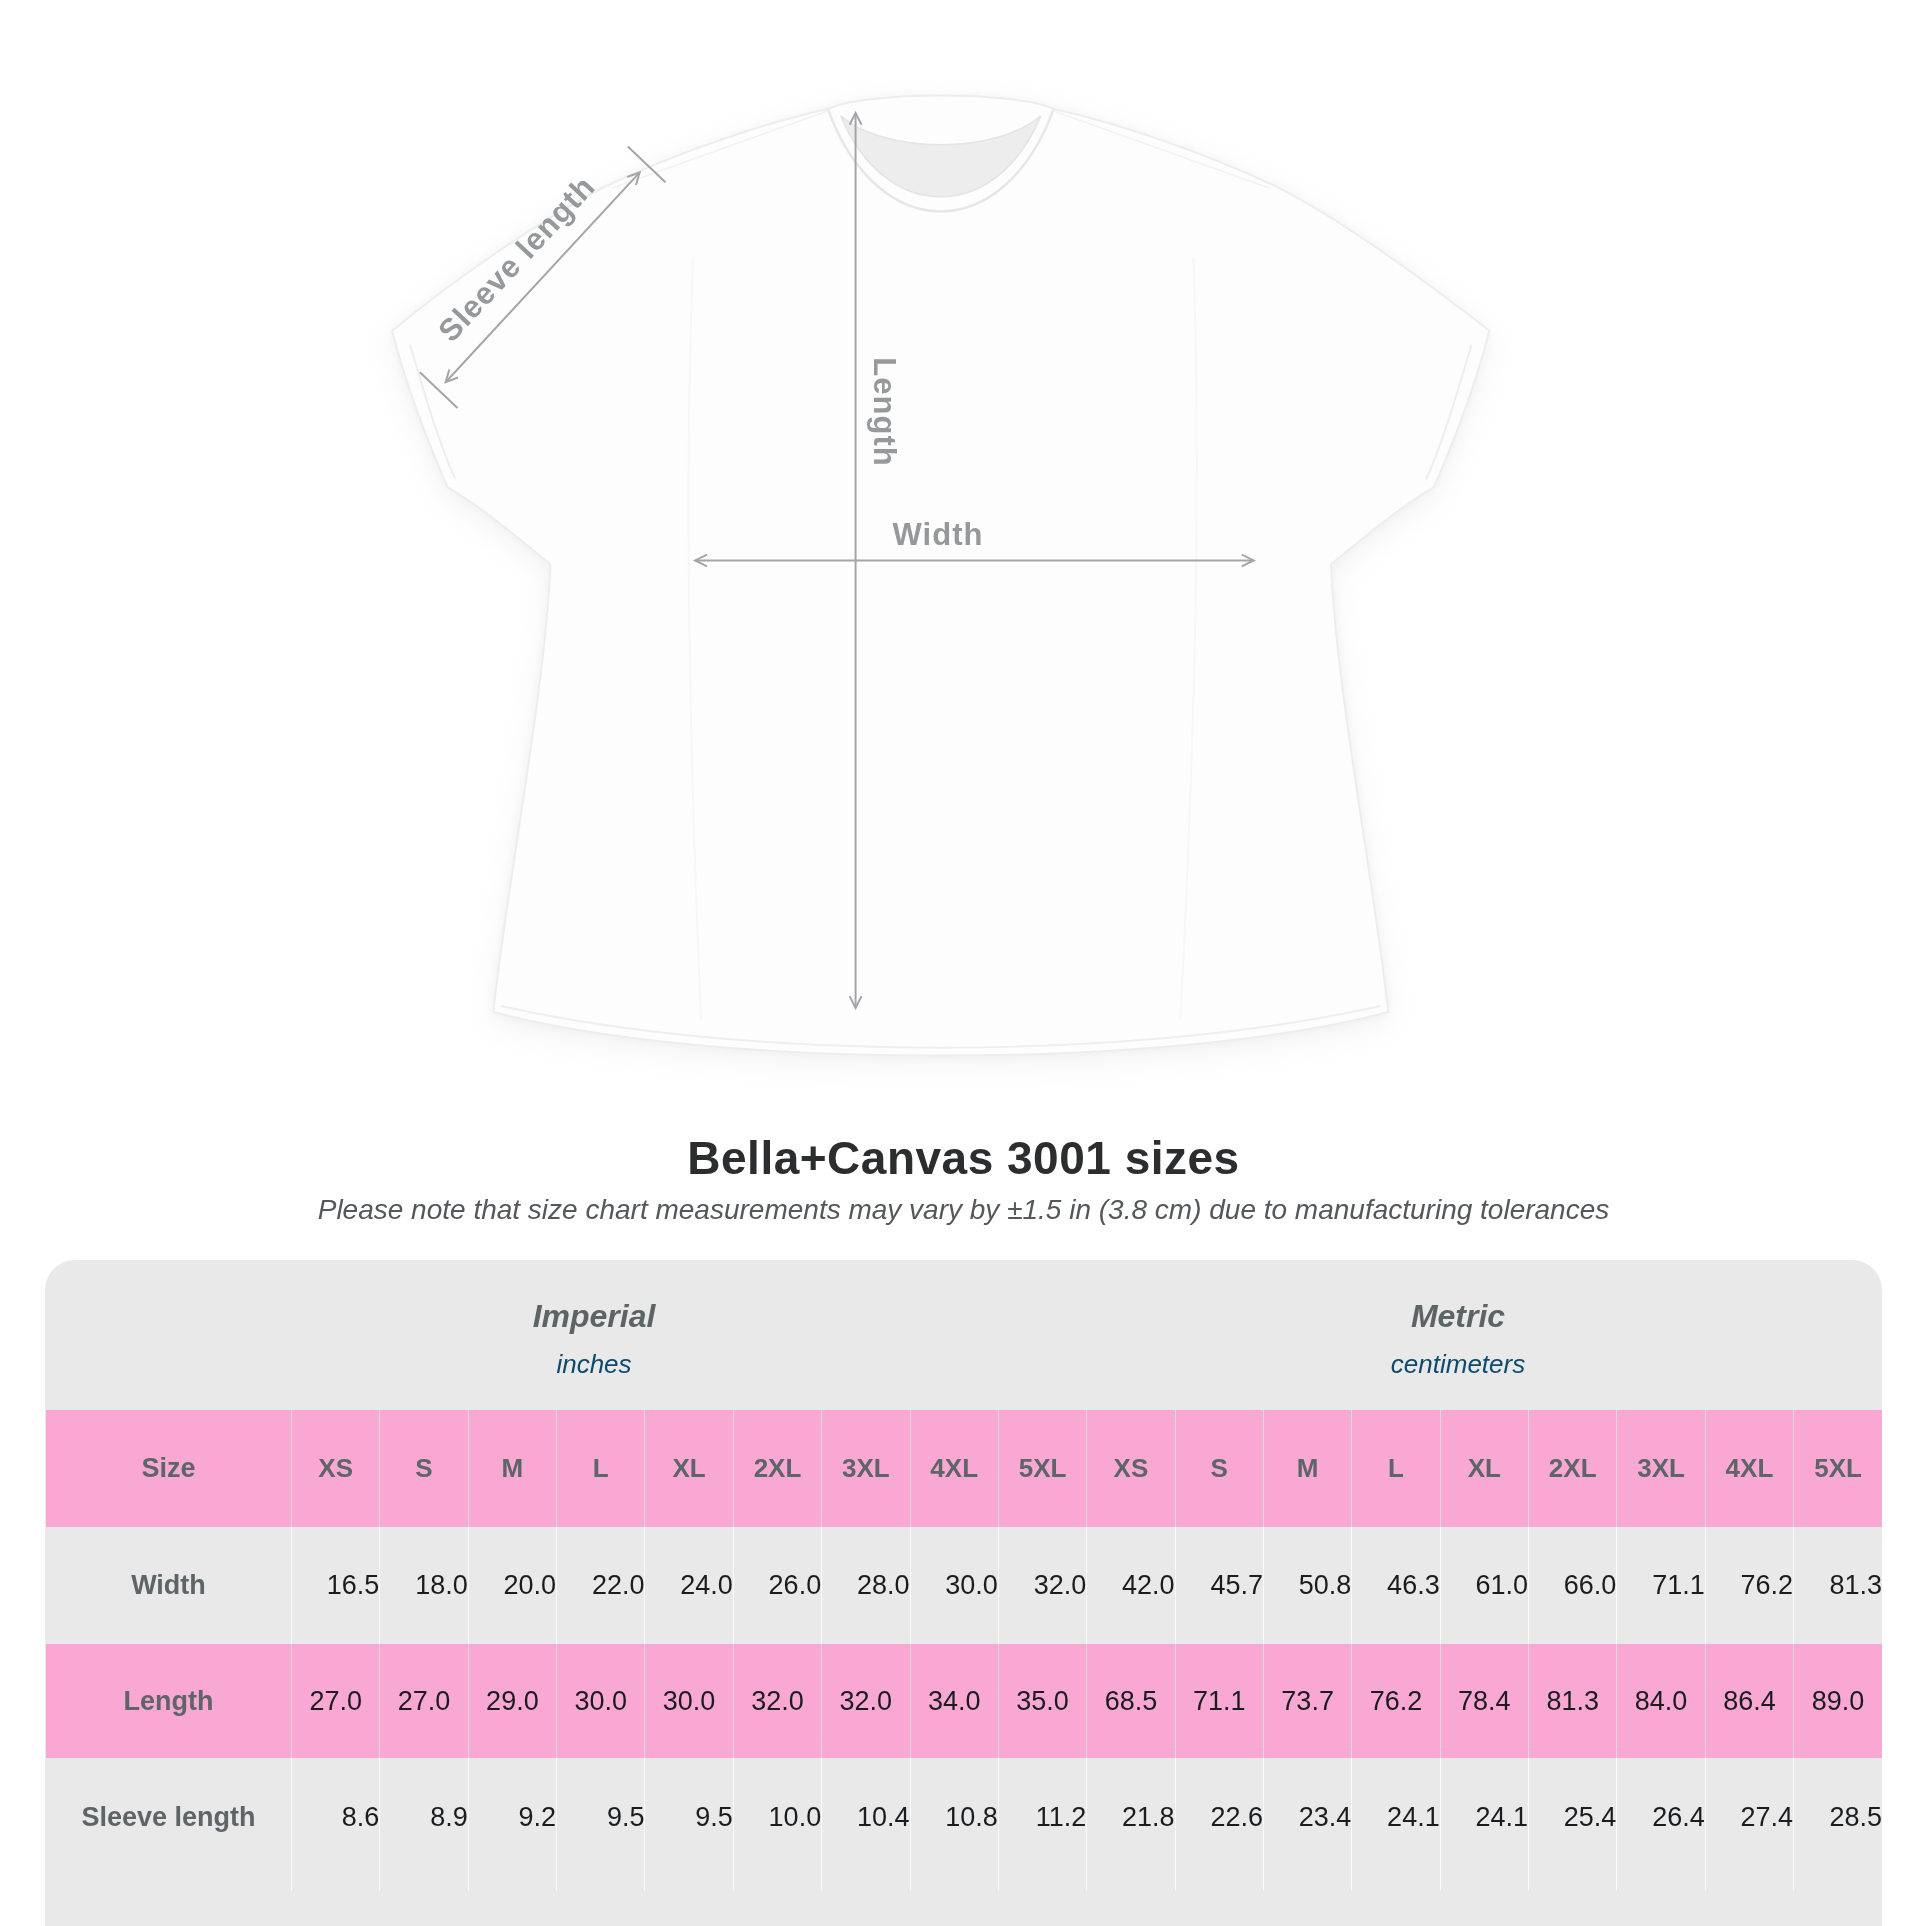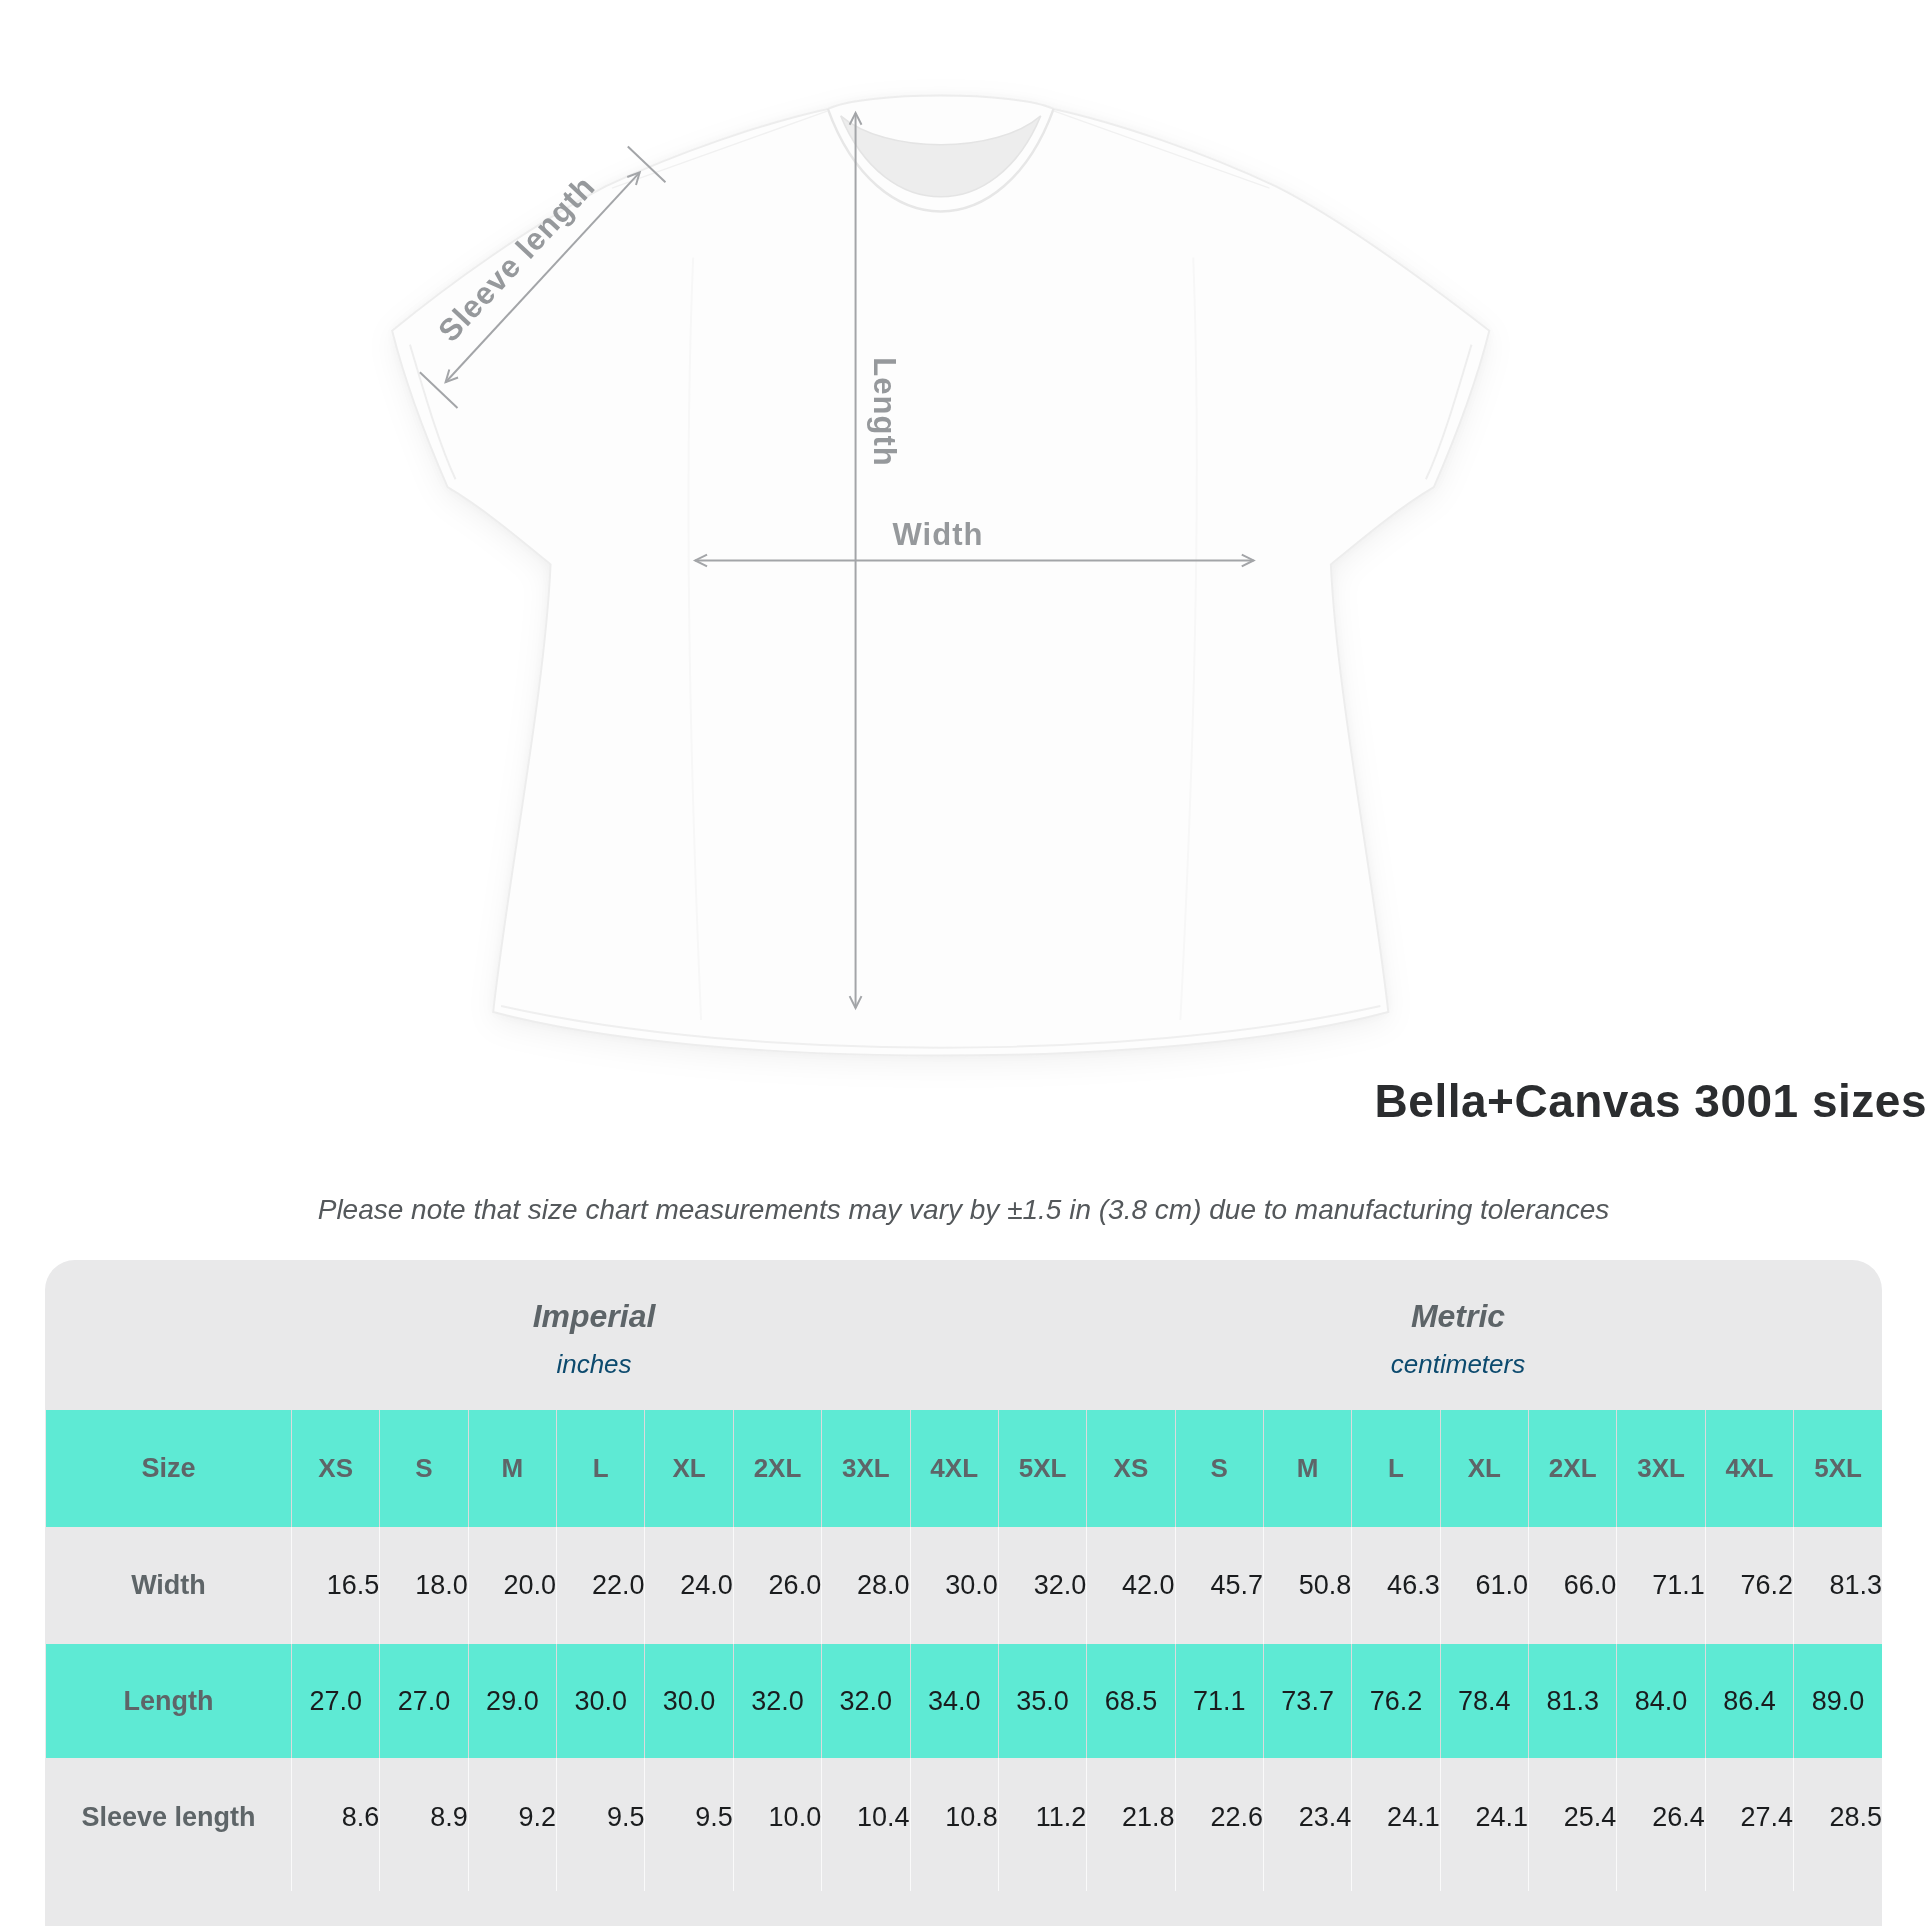--- a/index.html
+++ b/index.html
@@ -7,42 +7,42 @@
   .stage{position:relative;width:1927px;height:1927px;overflow:hidden;background:#ffffff;}
 
   
   .shirt-svg{position:absolute;left:0;top:0;width:1927px;height:1927px;pointer-events:none;}
   .dim-label{position:absolute;font-weight:bold;font-size:31px;color:#96999c;white-space:nowrap;letter-spacing:1px;}
   .dim-label.sleeve{left:517px;top:259px;transform:translate(-50%,-50%) rotate(-47deg);}
   .dim-label.length{left:884px;top:412px;transform:translate(-50%,-50%) rotate(90deg);}
   .dim-label.width{left:938px;top:535px;transform:translate(-50%,-50%);}
 
   
-  .page-title{position:absolute;left:0;top:1074px;width:100%;text-align:right;
+  .page-title{position:absolute;left:0;top:1131px;width:100%;text-align:center;
     font-size:46px;font-weight:bold;color:#2b2d2f;letter-spacing:0.5px;}
   .page-subtitle{position:absolute;left:0;top:1194px;width:100%;text-align:center;
     font-size:28px;font-style:italic;color:#54585b;}
 
   
   .size-chart{position:absolute;left:45px;top:1260px;width:1837px;height:773px;
     background:#e9e9ea;border-radius:30px;overflow:hidden;}
   .unit-title{position:absolute;transform:translateX(-50%);top:38px;
     font-size:32px;font-weight:bold;font-style:italic;color:#5d6468;white-space:nowrap;}
   .unit-sub{position:absolute;transform:translateX(-50%);top:89px;
     font-size:26px;font-style:italic;color:#0c4a6e;white-space:nowrap;}
   .unit-title.imperial,.unit-sub.imperial{left:549px;}
   .unit-title.metric,.unit-sub.metric{left:1413px;}
 
   table.size-table{position:absolute;left:0;top:150px;width:1837px;
     border-collapse:collapse;table-layout:fixed;}
   table.size-table td{text-align:center;vertical-align:middle;padding:0;
     font-size:27px;color:#1a1c1e;border-left:1px solid transparent;}
   table.size-table td.lbl{font-weight:bold;color:#5e6568;}
   table.size-table td.szh{font-weight:bold;color:#5e6568;font-size:26px;}
-  tr.bg-white{background:#5eead4;}
+  tr.bg-white{background:#f9a8d4;}
   tr.bg-gray{background:transparent;}
   tr.bg-white td:not(:first-child){border-left:1px solid #dbdbdc;margin-top:44px;}
   tr.bg-gray td:not(:first-child){border-left:1px solid rgba(255,255,255,0.75);text-align:right;}
   tr.tr-sizes{height:117px;} tr.tr-w{height:117px;} tr.tr-l{height:114px;} tr.tr-s{height:133px;}
   tr.tr-s td{padding-bottom:14px;}
 </style>
 </head>
 <body>
 
 <div class="stage">

